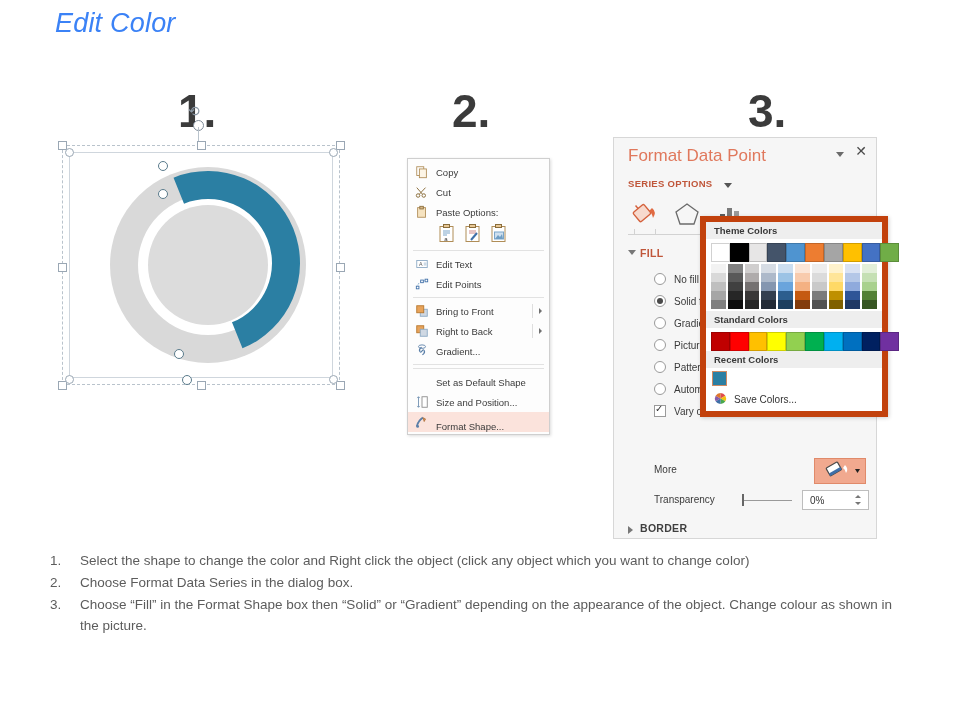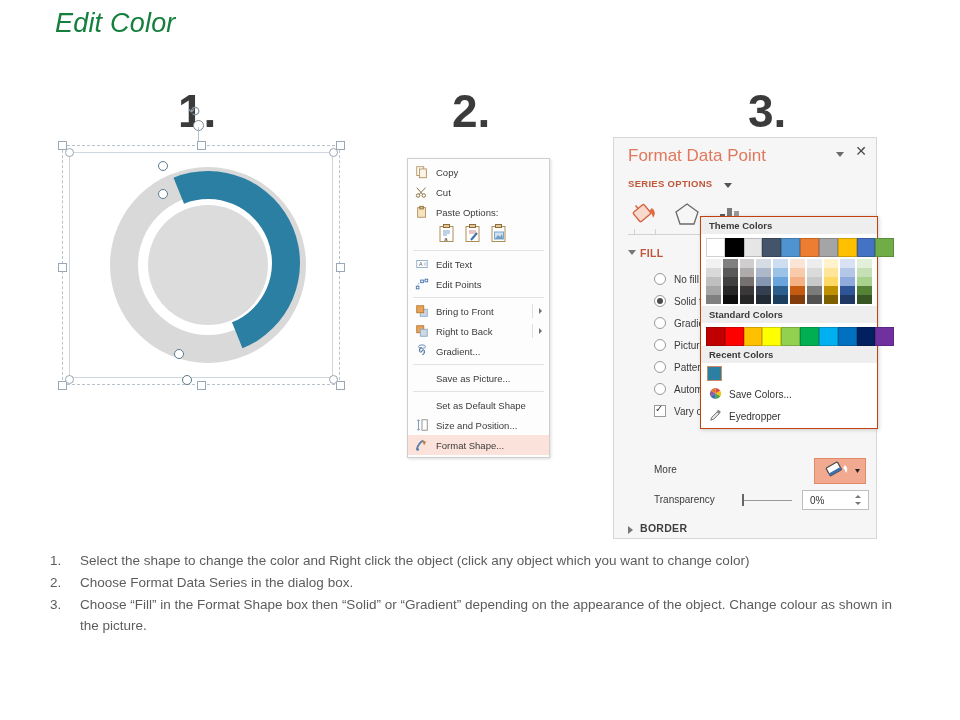--- a/index.html
+++ b/index.html
@@ -12,21 +12,21 @@
     font-family: "Liberation Sans", sans-serif;
     overflow: hidden;
     color: #404040;
   }
   .slide { position: absolute; inset: 0; background: #fff; }
 
   
   .title {
     position: absolute; left: 55px; top: 8px;
     font-size: 27px; font-style: italic; font-weight: 400;
-    color: #15803d; letter-spacing: .2px;
+    color: #3b82f6; letter-spacing: .2px;
   }
 
   
   .stepnum {
     position: absolute;
     font-size: 46px; font-weight: bold; color: #3b3b3b;
     line-height: 1;
   }
   #step1num { left: 178px; top: 88px; }
   #step2num { left: 452px; top: 88px; }
@@ -122,21 +122,21 @@
   .trans-row { position:absolute; left:40px; top:352px; width:215px; height:22px; }
   .trans-lbl { position:absolute; left:0; top:4px; font-size:10px; color:#3a3a3a; }
   .trans-slider { position:absolute; left:90px; top:10px; width:48px; height:1px; background:#9a9a9a; }
   .trans-knob { position:absolute; left:88px; top:4px; width:2px; height:12px; background:#666; }
   .trans-box { position:absolute; left:148px; top:0; width:67px; height:20px; background:#fff; border:1px solid #bdbdbd; font-size:10px; color:#333; display:flex; align-items:center; padding-left:7px; box-sizing:border-box; }
   .spin { position:absolute; right:4px; top:2px; width:8px; height:16px; }
 
   
   #colordd {
     position:absolute; left:700px; top:216px; width:176px;
-    background:#fff; border:1px solid #c2410c;
+    background:#fff; border:6px solid #c2410c;
     box-shadow: 1px 1px 4px rgba(0,0,0,.18);
     font-size:9.5px; color:#333; z-index:20;
   }
   .dd-hdr { background:#eeeeee; padding:3px 8px; font-weight:bold; font-size:9.5px; color:#3a3a3a; }
   .sw-grid { display:grid; grid-template-columns:repeat(10,1fr); gap:2px; padding:4px 5px 2px 5px; }
   .sw { width:100%; aspect-ratio:1/1; border:1px solid rgba(0,0,0,.18); }
   .sw-grid.variants { gap:0 2px; padding-top:2px; }
   .sw-grid.variants .sw { border:none; height:9px; }
   .sw-grid.variants .col { display:flex; flex-direction:column; }
   .dd-item { display:flex; align-items:center; gap:7px; padding:2px 8px; height:18px; font-size:10px; }
@@ -327,41 +327,38 @@
           <path d="M6.2 9.8 L9.8 6.2"></path>
             </g>
           <ellipse cx="8" cy="3" rx="4" ry="2" fill="none" stroke="#5a7fa8" stroke-width="1"></ellipse>
           </svg>
       </span>
       <span>Gradient...</span>
     </div>
 
     <div class="msep"></div>
 
-    <div class="mi">
-      <span>Save as Picture...</span>
-    </div>
 
     <div class="msep"></div>
 
     <div class="mi">
       <span>Set as Default Shape</span>
     </div>
 
     <div class="mi">
       <span class="ico">
         <svg viewBox="0 0 16 16">
             <rect x="8" y="2" width="6" height="12" fill="#fff" stroke="#8a8a8a"></rect>
           <path d="M4 2 L4 14 M2.5 3.5 L4 2 L5.5 3.5 M2.5 12.5 L4 14 L5.5 12.5" fill="none" stroke="#6f8fb0" stroke-width="1"></path>
           </svg>
       </span>
       <span>Size and Position...</span>
     </div>
 
-    <div class="mi hl" style="background: rgb(251, 227, 220);">
+    <div class="mi hl" style="background: rgb(251, 227, 220); align-items: flex-end;">
       <span class="ico">
         <svg viewBox="0 0 16 16">
             <path d="M2 13 Q4 6 9 3" fill="none" stroke="#5a7fa8" stroke-width="2"></path>
           <path d="M9 3 l3 1.5 -1.5 3 z" fill="#d98f5a" stroke="#a8682f" stroke-width=".8"></path>
           <circle cx="3" cy="13" r="1.6" fill="#5a7fa8"></circle>
           </svg>
       </span>
       <span>Format Shape...</span>
     </div>
   </div>
@@ -575,29 +572,20 @@
           <path d="M7 7 L7 1 A6 6 0 0 1 12.2 4 Z" fill="#e04b4b"></path>
           <path d="M7 7 L12.2 4 A6 6 0 0 1 12.2 10 Z" fill="#f2c10f"></path>
           <path d="M7 7 L12.2 10 A6 6 0 0 1 7 13 Z" fill="#49a84c"></path>
           <path d="M7 7 L7 13 A6 6 0 0 1 1.8 10 Z" fill="#3f6fa8"></path>
           <path d="M7 7 L1.8 10 A6 6 0 0 1 1.8 4 Z" fill="#8a5ba8"></path>
           <path d="M7 7 L1.8 4 A6 6 0 0 1 7 1 Z" fill="#e0762c"></path>
         </svg>
       </span>
       <span>Save Colors...</span>
     </div>
-    <div class="dd-item">
-      <span>
-        <svg viewBox="0 0 14 14" width="13" height="13">
-          <path d="M2 12 L5 11 L11 5 L9 3 L3 9 Z" fill="#e8e8e8" stroke="#666" stroke-width="1"></path>
-          <rect x="8.5" y="1.5" width="4" height="3" rx="1.2" transform="rotate(45 10.5 3)" fill="#888"></rect>
-        </svg>
-      </span>
-      <span>Eyedropper</span>
-    </div>
   </div>
 
   <div class="instructions">
     <div class="ins-row">
       <span class="ins-num">1.</span>
       <span class="ins-txt">Select the shape to change the color and Right click the object (click any object which you want to change color)</span>
     </div>
     <div class="ins-row">
       <span class="ins-num">2.</span>
       <span class="ins-txt">Choose Format Data Series in the dialog box.</span>

